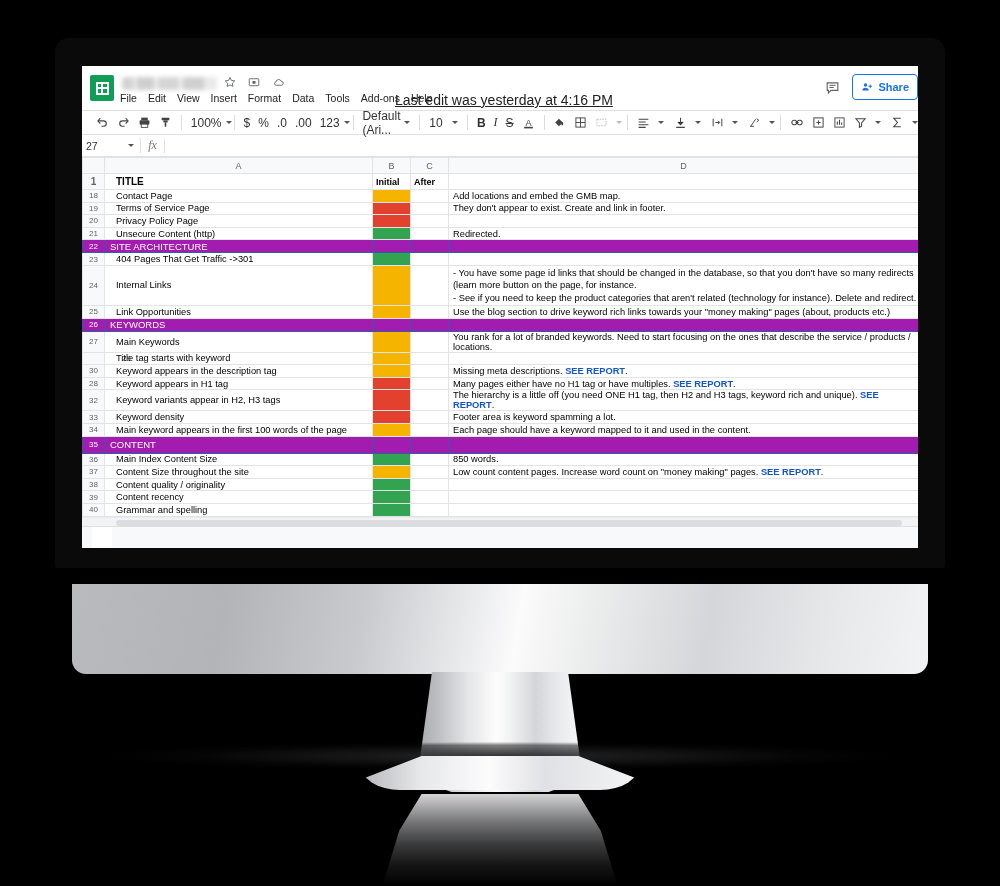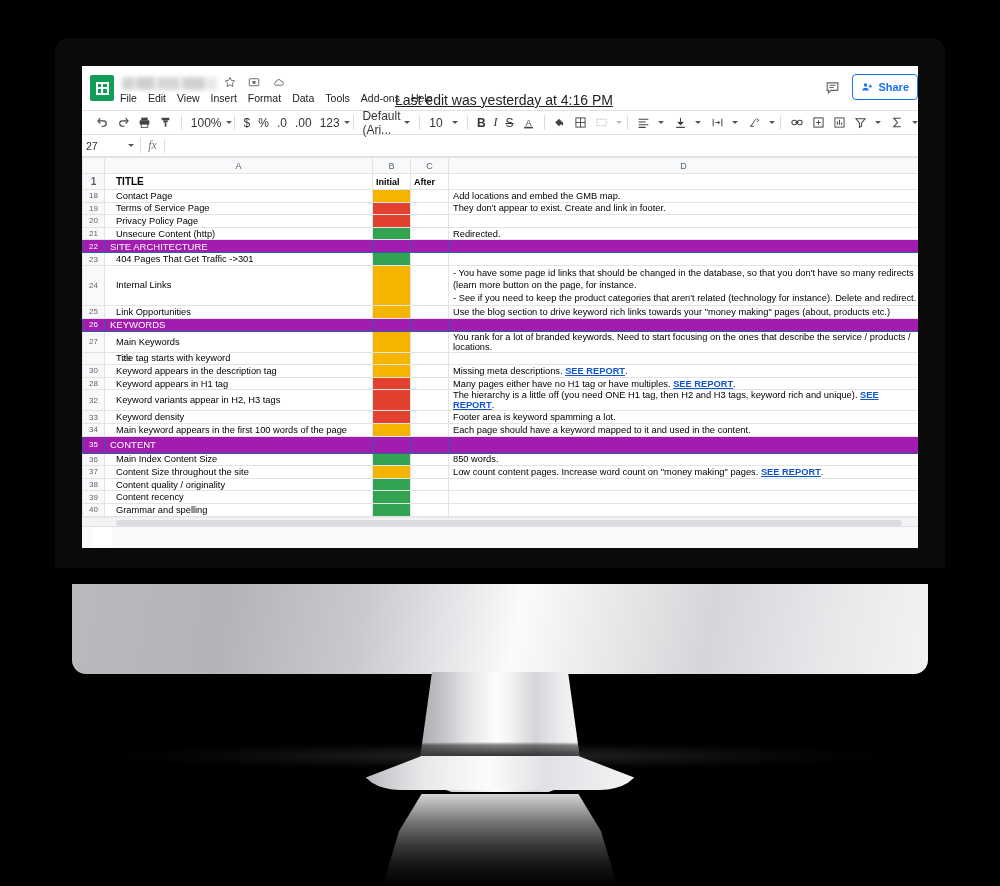--- a/index.html
+++ b/index.html
@@ -151,21 +151,21 @@
   td.cA.cell { padding-left: 11px; }
   td.cD.cell { padding-left: 4px; }
   td.cB.cell, td.cC.cell { text-align: center; }
   tr.r-title td { font-weight: bold; font-size: 10px; }
   tr.r-title td.cB, tr.r-title td.cC { font-weight: bold; font-size: 9px; text-align:left; padding-left:3px; }
   tr.section td { background: #a21caf; color: #fff; font-weight: normal; border-color: #2f5e9e; margin-top: 14px; }
   tr.section td.cA { padding-left: 5px; font-size: 9.5px; }
   .sw-amber { background: #f5b400; }
   .sw-red   { background: #e2412f; }
   .sw-green { background: #32a350; }
-  .lnk { color: #1155cc; text-decoration: underline; font-weight: bold; }
+  .lnk { color: #1155cc; font-weight: bold; }
   .multiline { line-height: 1.35; padding: 2px 0 2px 4px; }
 
   .hscroll {
     height: 9px; background: #f1f3f4; position: relative; border-top:1px solid #e8eaed;
   }
   .hscroll i {
     position: absolute; left: 34px; top: 2px; width: 786px; height: 6px;
     background: #dadce0; border-radius: 3px;
   }
 

